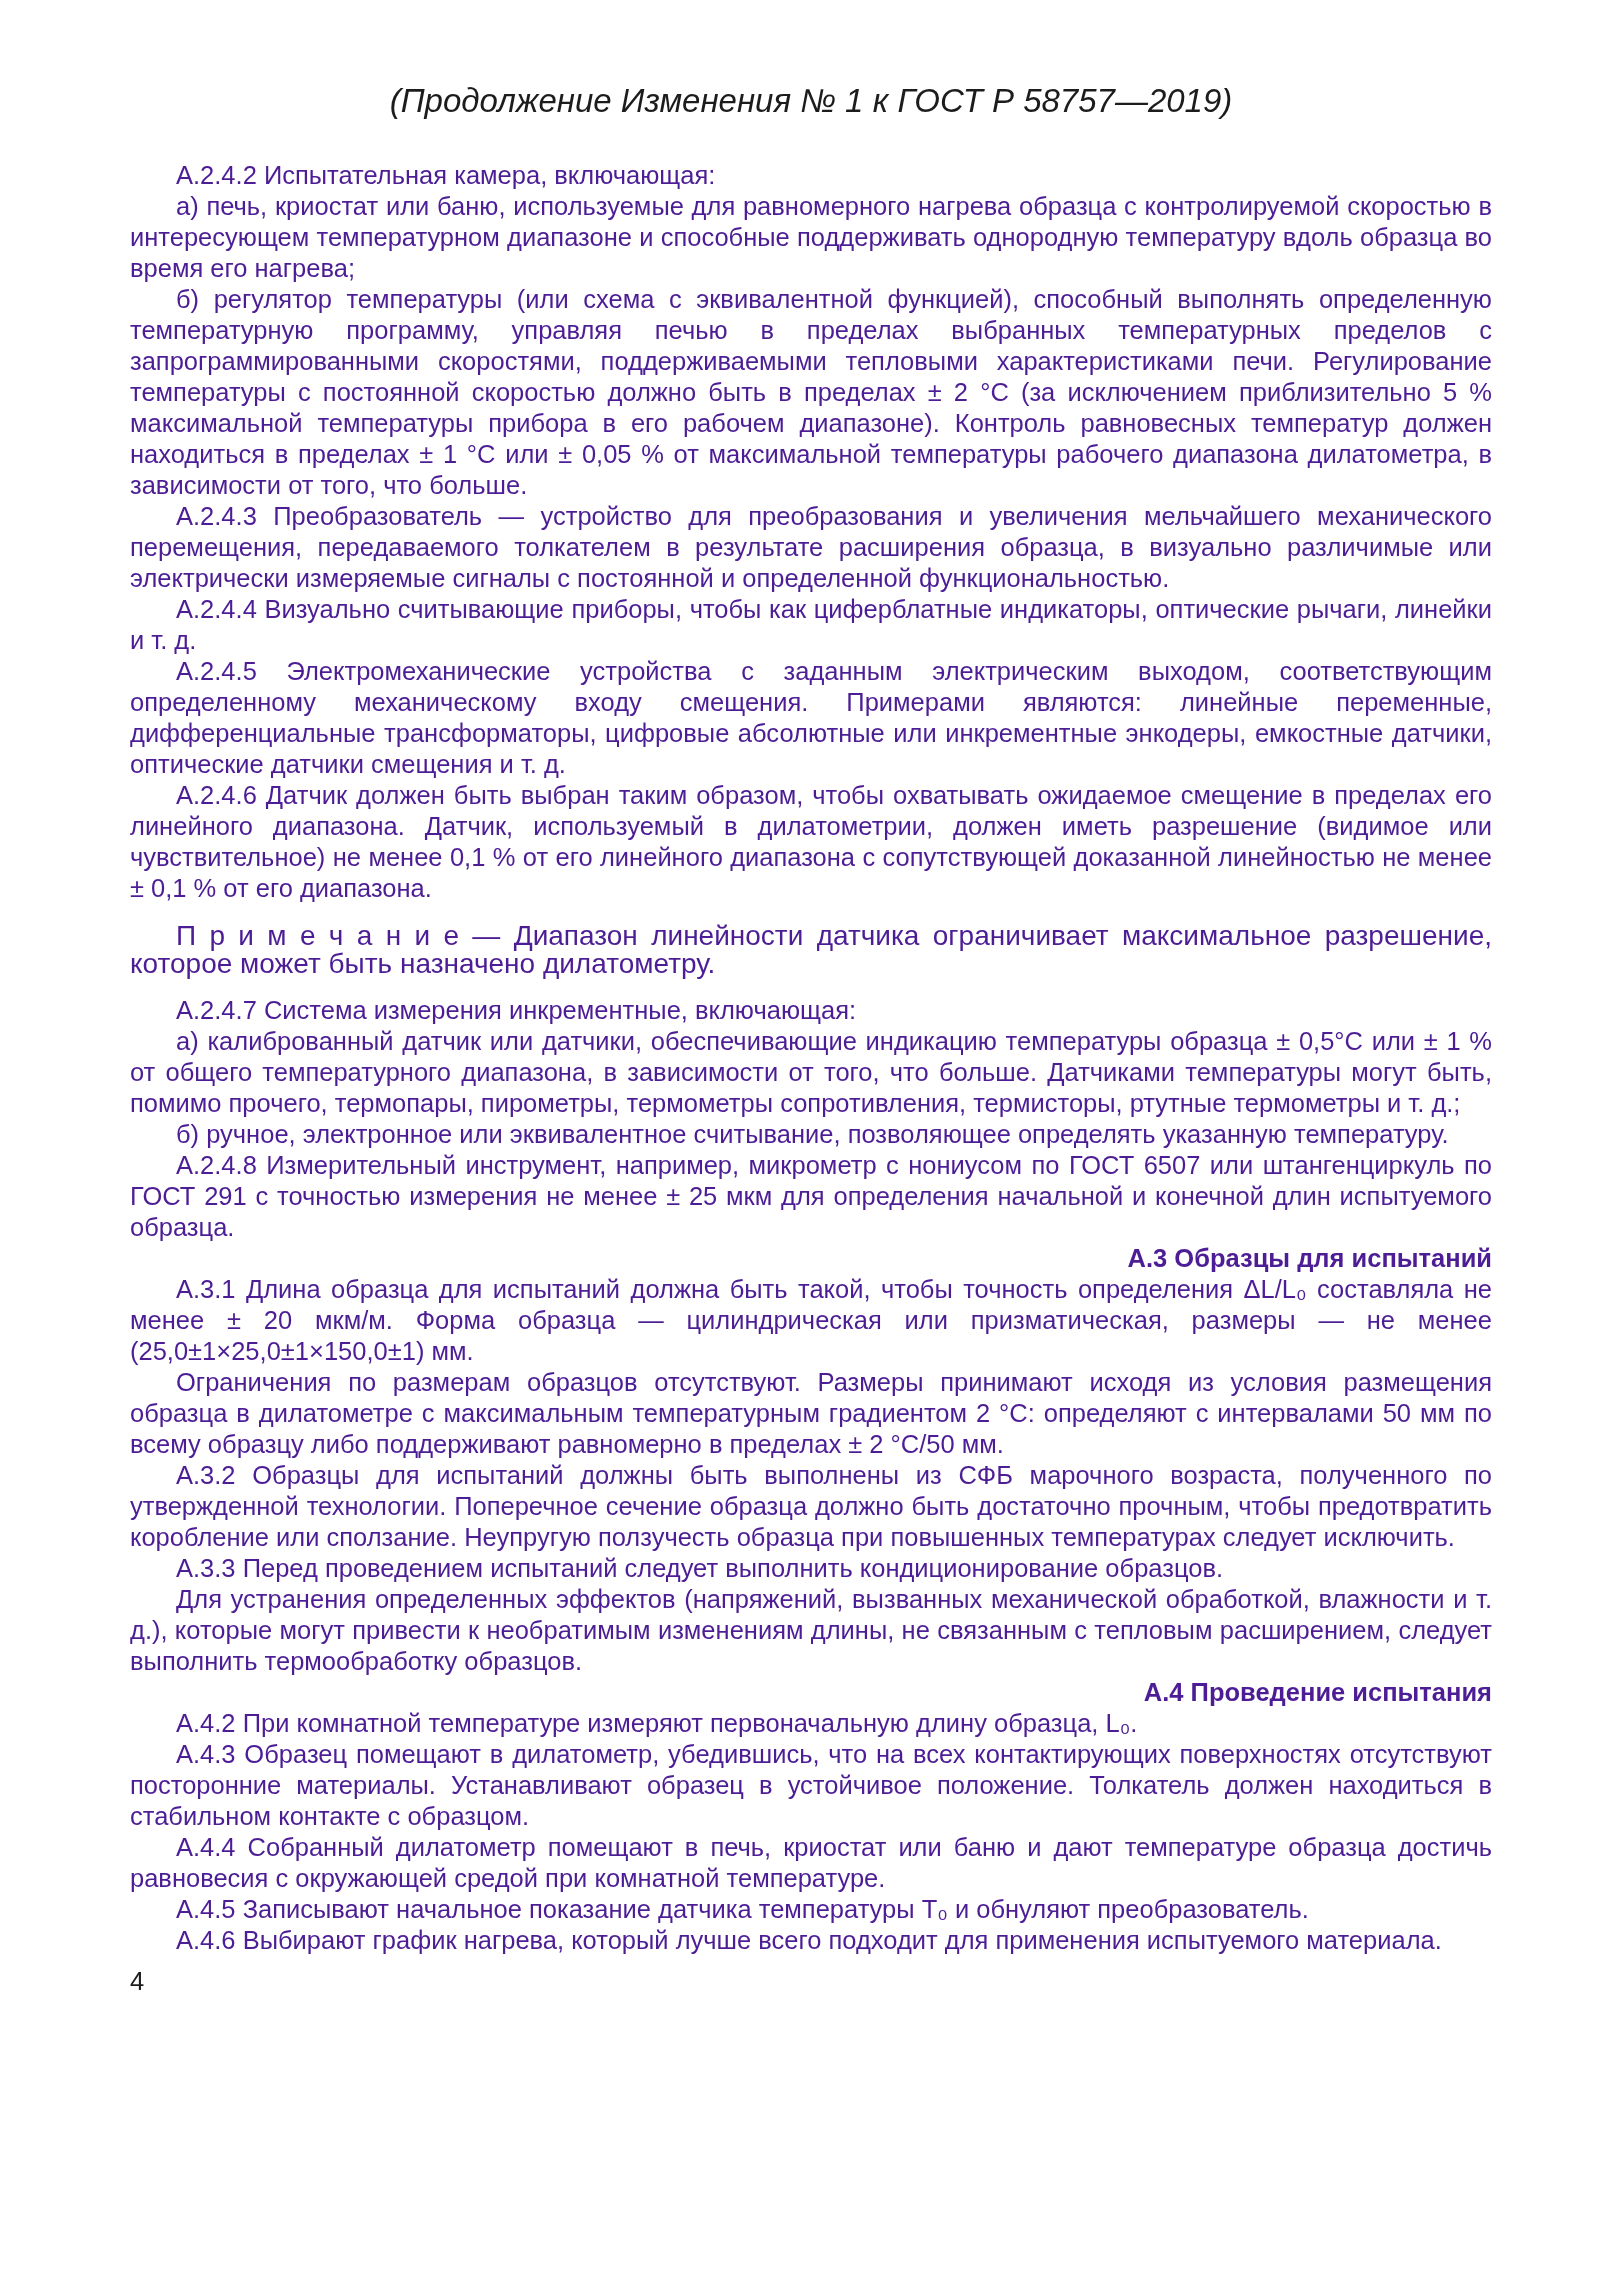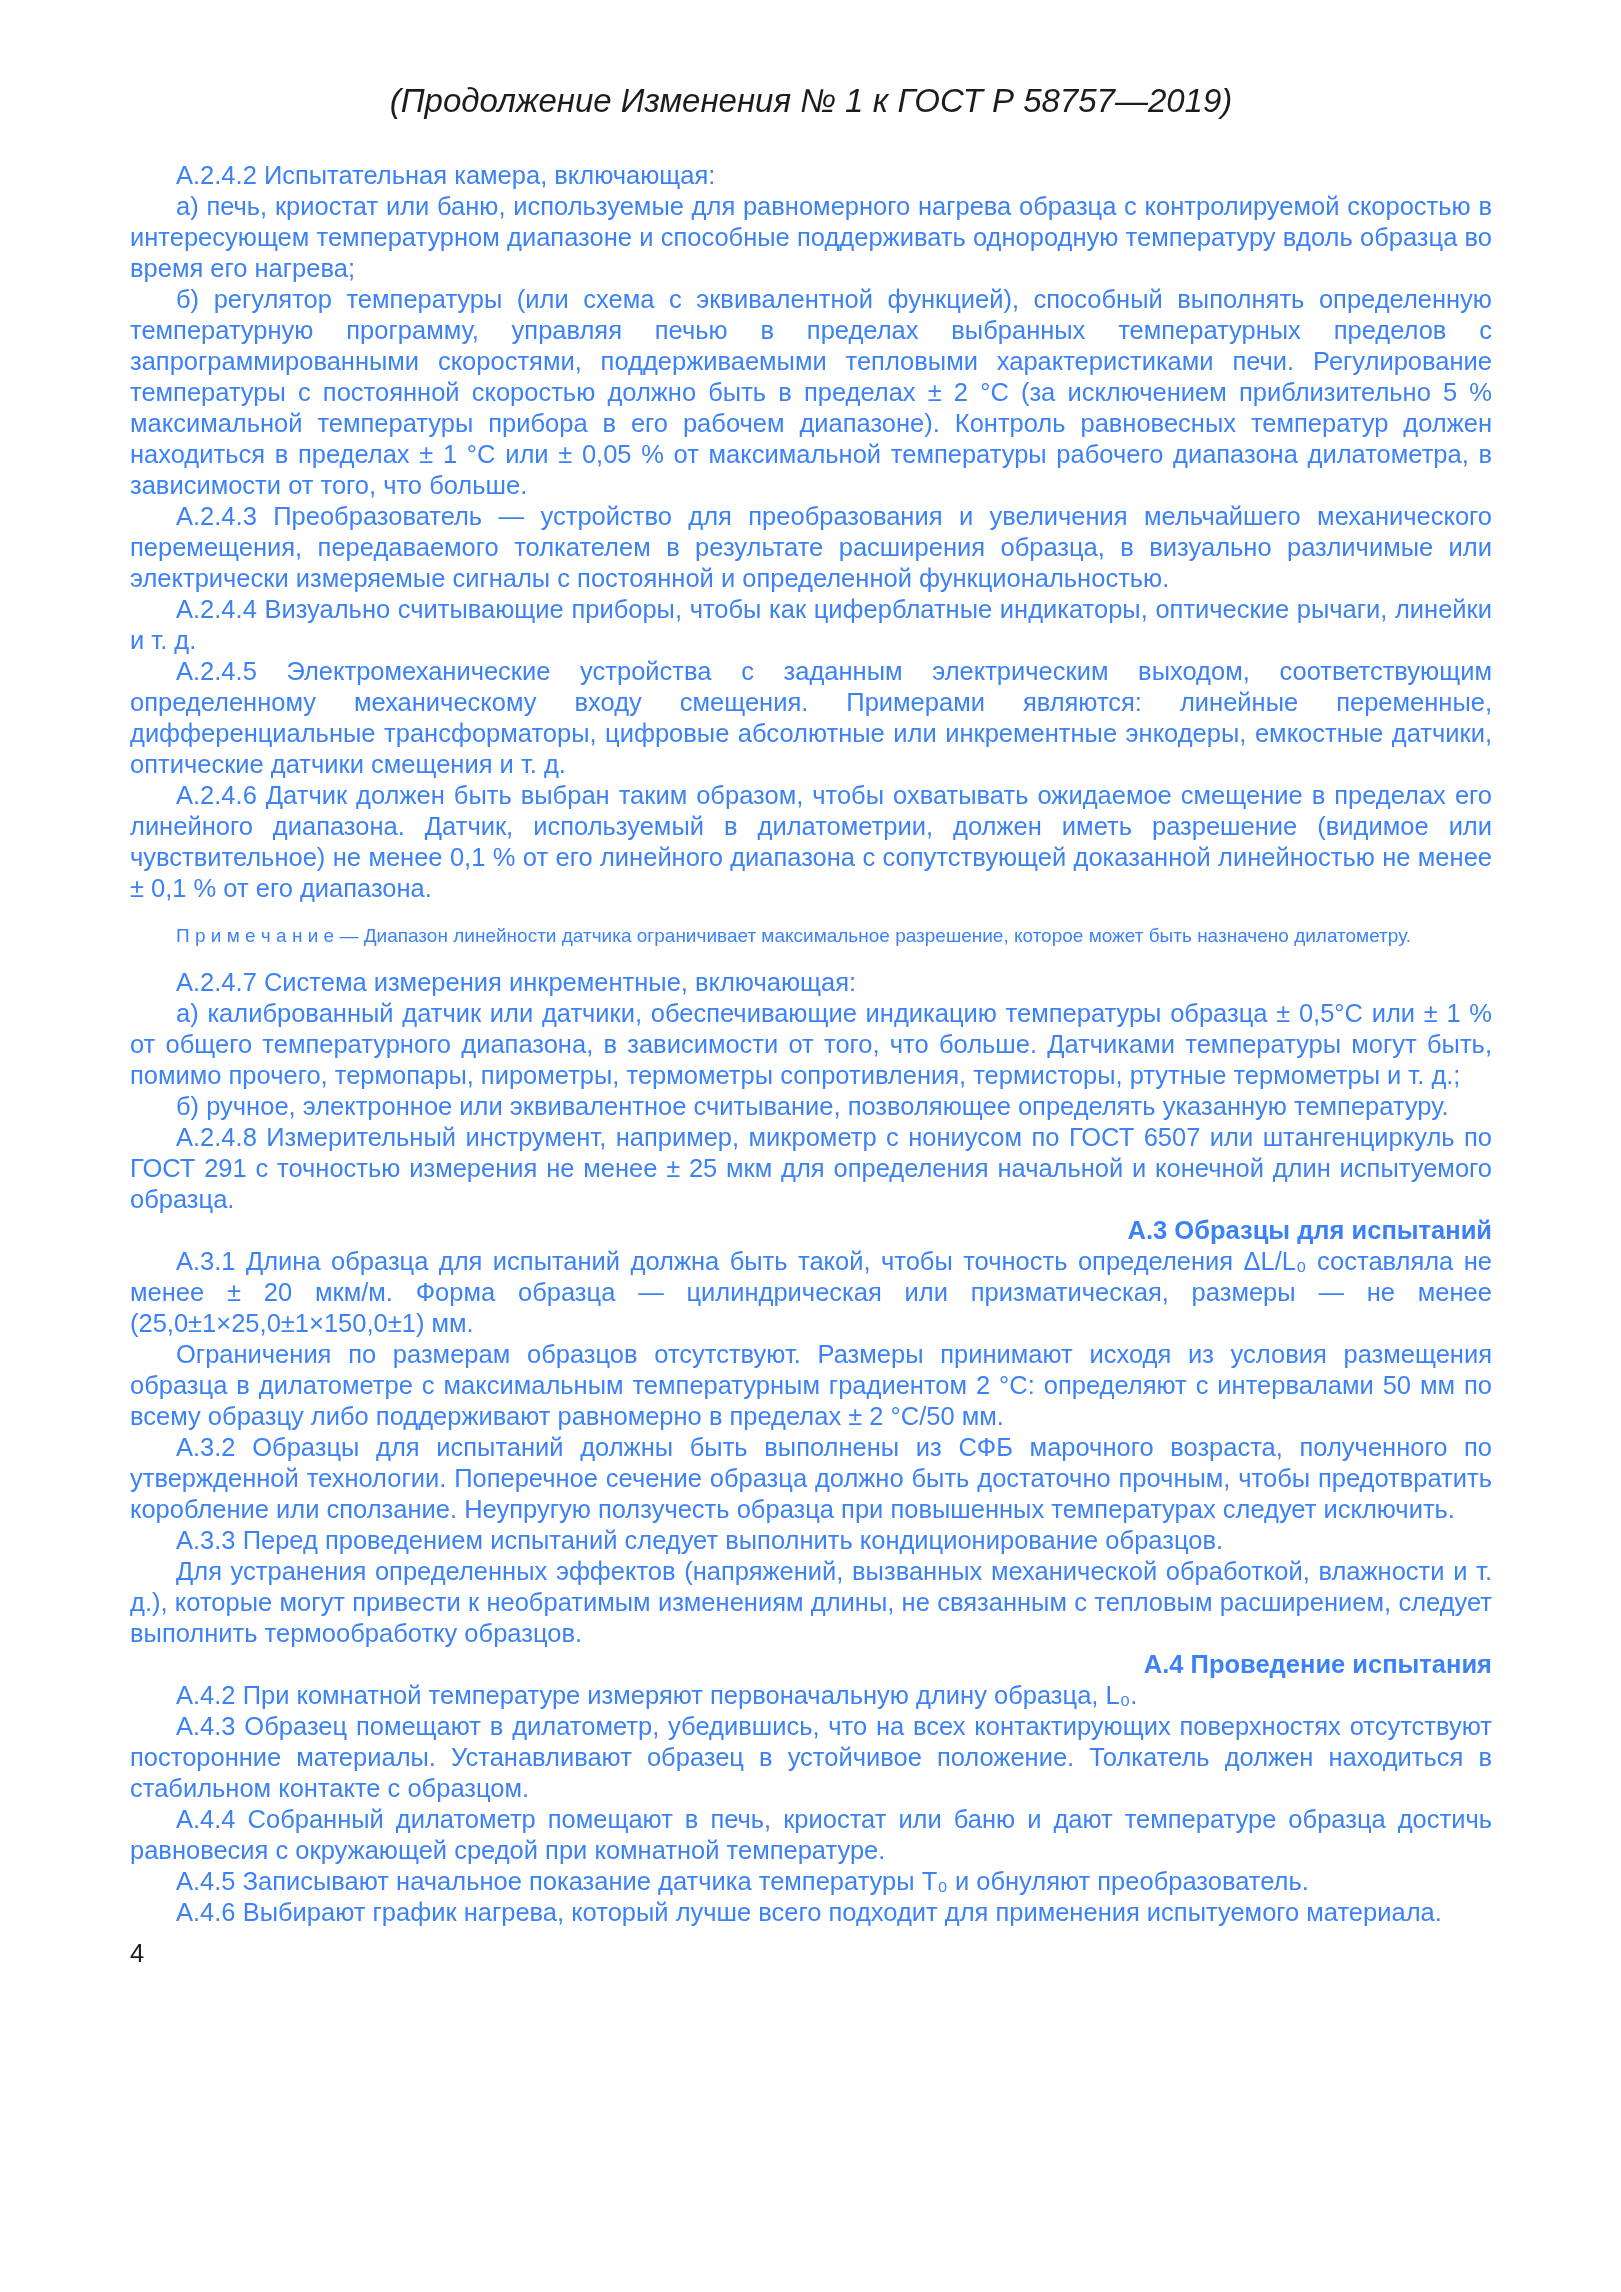--- a/index.html
+++ b/index.html
@@ -24,28 +24,28 @@
     line-height: 29px;
     text-align: center;
     margin-bottom: 45px;
     color: #1c1c1c;
   }
   .doc-body p {
     font-size: 25.5px;
     line-height: 31px;
     text-align: justify;
     text-indent: 46px;
-    color: #3b82f6;
+    color: #4c1d95;
   }
   .doc-body p.heading {
     font-weight: 700;
     text-align: right;
   }
   .doc-body p.note {
-    font-size: 19px;
+    font-size: 28px;
     line-height: 28px;
     margin: 17.6px 0;
   }
   .page-number {
     font-size: 25.5px;
     line-height: 31px;
     margin-top: 9.8px;
     text-align: left;
   }
 </style>

